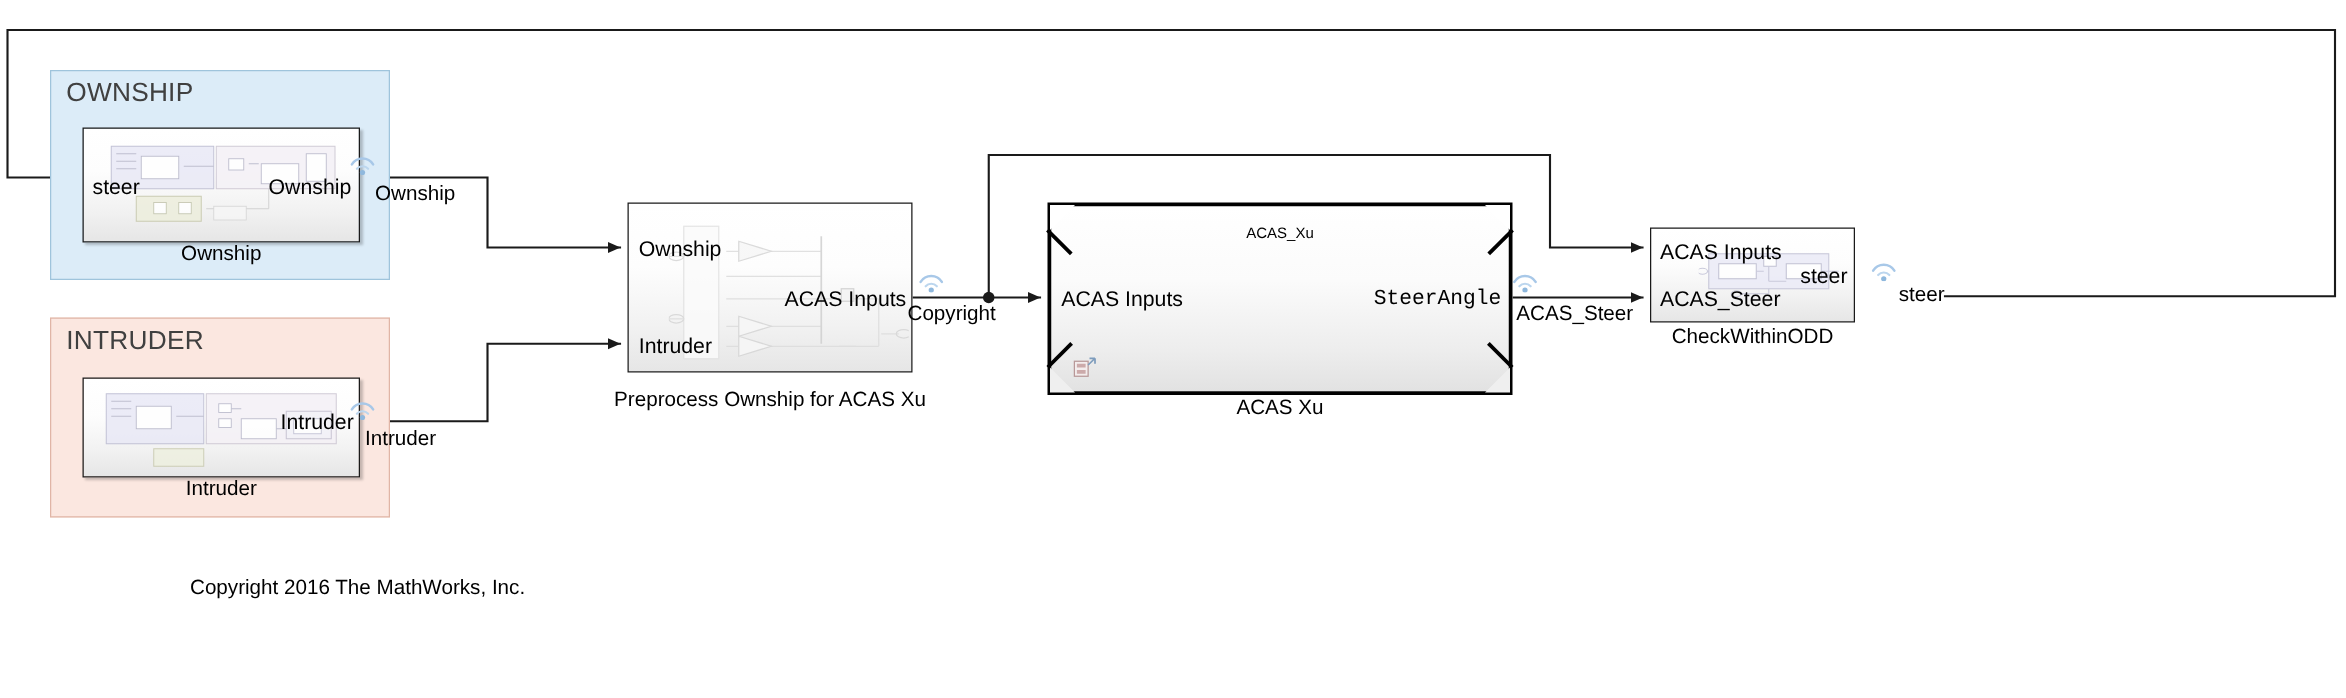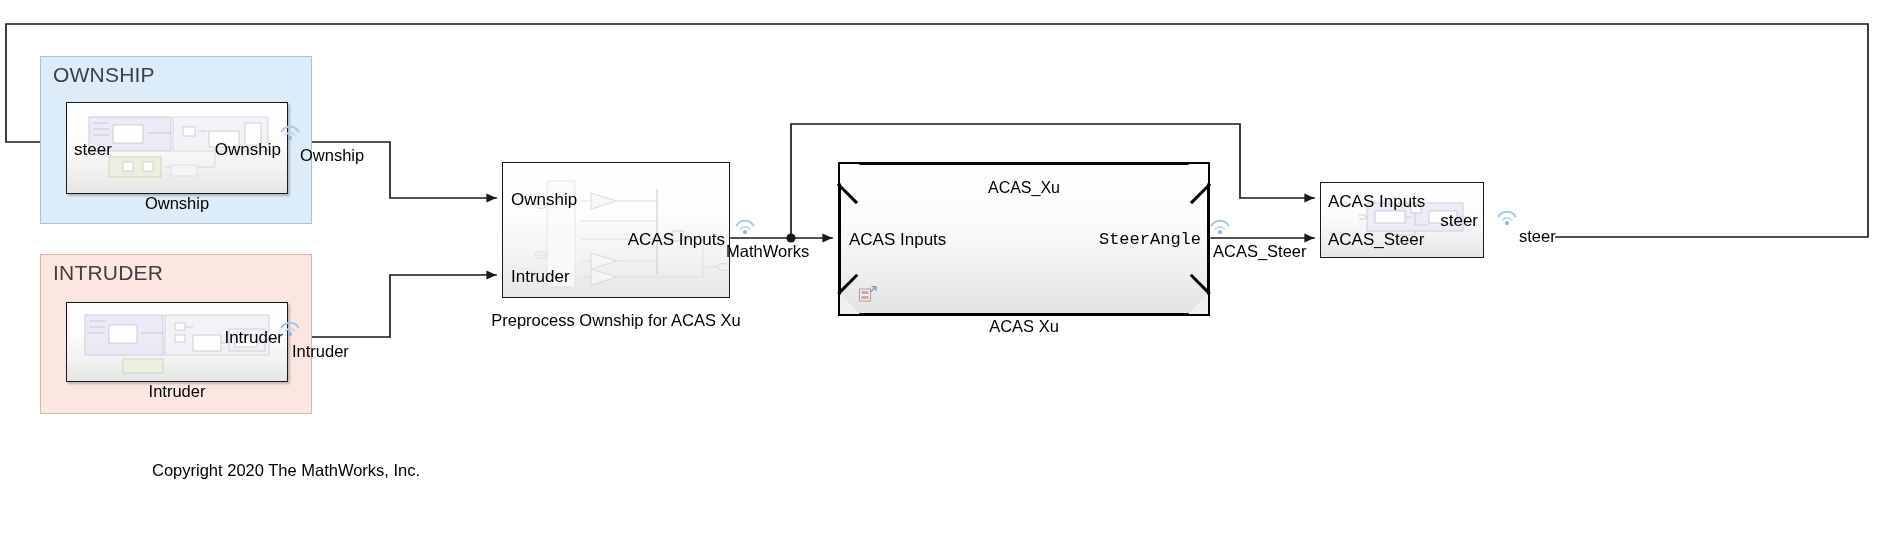--- a/index.html
+++ b/index.html
@@ -42,21 +42,21 @@
   }
   .ssref .corner.tl{left:-1px;top:-1px;border-top:20px solid #fff;border-right:20px solid transparent;}
   .ssref .corner.tl:after{content:"";position:absolute;left:-1px;top:-1px;width:27px;height:2.6px;background:#000;transform:rotate(45deg);transform-origin:0 0;}
   .ssref .corner.tr{right:-1px;top:-1px;border-top:20px solid #fff;border-left:20px solid transparent;}
   .ssref .corner.tr:after{content:"";position:absolute;right:-1px;top:-1px;width:27px;height:2.6px;background:#000;transform:rotate(-45deg);transform-origin:100% 0;}
   .ssref .corner.bl{left:-1px;bottom:-1px;border-bottom:20px solid #efefef;border-right:20px solid transparent;}
   .ssref .corner.bl:after{content:"";position:absolute;left:-1px;bottom:-1px;width:27px;height:2.6px;background:#000;transform:rotate(-45deg);transform-origin:0 100%;}
   .ssref .corner.br{right:-1px;bottom:-1px;border-bottom:20px solid #efefef;border-left:20px solid transparent;}
   .ssref .corner.br:after{content:"";position:absolute;right:-1px;bottom:-1px;width:27px;height:2.6px;background:#000;transform:rotate(45deg);transform-origin:100% 100%;}
   .ssref-title{
-    position:absolute;left:0;right:0;top:14px;text-align:center;font-size:16px;color:#000;
+    position:absolute;left:0;right:0;top:14px;text-align:center;font-size:12px;color:#000;
   }
 
   
   .sig-label{position:absolute;font-size:16.5px;color:#000;white-space:nowrap;}
 
   
   .badge{position:absolute;width:22px;height:16px;pointer-events:none;}
 
   
   .thumb{position:absolute;pointer-events:none;opacity:.85;}
@@ -190,24 +190,25 @@
       <path d="M46,16 H52 M56,12 V24 M56,24 H70 M98,16 H112" stroke="#c2c2d6" stroke-width=".9"></path>
       <ellipse cx="3" cy="16" rx="4" ry="2.4" fill="none" stroke="#c2c2d6" stroke-width=".9"></ellipse>
       <path d="M7,16 H8" stroke="#c2c2d6" stroke-width=".9"></path>
       <ellipse cx="30" cy="34" rx="4" ry="2.4" fill="none" stroke="#c2c2d6" stroke-width=".9"></ellipse>
       <path d="M34,34 H56 M56,34 V30" stroke="#c2c2d6" stroke-width=".9"></path>
     </svg>
     <div class="port-label" style="left:7px;top:10px;">ACAS Inputs</div>
     <div class="port-label" style="left:7px;top:48px;">ACAS_Steer</div>
     <div class="port-label" style="right:5px;top:29px;">steer</div>
   </div>
+  <div class="blk-caption" style="left:1288px;top:246px;width:228px;">CheckWithinODD</div>
 
   <div class="sig-label" style="left:300px;top:132px;">Ownship</div>
   <div class="sig-label" style="left:292px;top:328px;">Intruder</div>
-  <div class="sig-label" style="left:726px;top:228px;">MathWorks</div>
+  <div class="sig-label" style="left:726px;top:228px;">Copyright</div>
   <div class="sig-label" style="left:1213px;top:228px;">ACAS_Steer</div>
   <div class="sig-label" style="left:1519px;top:213px;">steer</div>
 
   <svg class="badge" style="left:279px;top:110px;" viewBox="0 0 22 16" xmlns="http://www.w3.org/2000/svg">
     <path d="M2.5,7.5 A10,10 0 0 1 19.5,7.5" fill="none" stroke="#a8c8e8" stroke-width="2" stroke-linecap="round"></path>
     <path d="M6.5,11 A6,6 0 0 1 15.5,11" fill="none" stroke="#bcd6ee" stroke-width="1.7" stroke-linecap="round"></path>
     <circle cx="11" cy="14" r="2.1" fill="#8fb8dd"></circle>
   </svg>
   <svg class="badge" style="left:279px;top:306px;" viewBox="0 0 22 16" xmlns="http://www.w3.org/2000/svg">
     <path d="M2.5,7.5 A10,10 0 0 1 19.5,7.5" fill="none" stroke="#a8c8e8" stroke-width="2" stroke-linecap="round"></path>
@@ -223,15 +224,15 @@
     <path d="M2.5,7.5 A10,10 0 0 1 19.5,7.5" fill="none" stroke="#a8c8e8" stroke-width="2" stroke-linecap="round"></path>
     <path d="M6.5,11 A6,6 0 0 1 15.5,11" fill="none" stroke="#bcd6ee" stroke-width="1.7" stroke-linecap="round"></path>
     <circle cx="11" cy="14" r="2.1" fill="#8fb8dd"></circle>
   </svg>
   <svg class="badge" style="left:1496px;top:195px;" viewBox="0 0 22 16" xmlns="http://www.w3.org/2000/svg">
     <path d="M2.5,7.5 A10,10 0 0 1 19.5,7.5" fill="none" stroke="#a8c8e8" stroke-width="2" stroke-linecap="round"></path>
     <path d="M6.5,11 A6,6 0 0 1 15.5,11" fill="none" stroke="#bcd6ee" stroke-width="1.7" stroke-linecap="round"></path>
     <circle cx="11" cy="14" r="2.1" fill="#8fb8dd"></circle>
   </svg>
 
-  <div class="copyright" style="left:152px;top:447px;">Copyright 2020 The MathWorks, Inc.</div>
+  <div class="copyright" style="left:152px;top:447px;">Copyright 2016 The MathWorks, Inc.</div>
 
 </div>
 
 </body></html>

